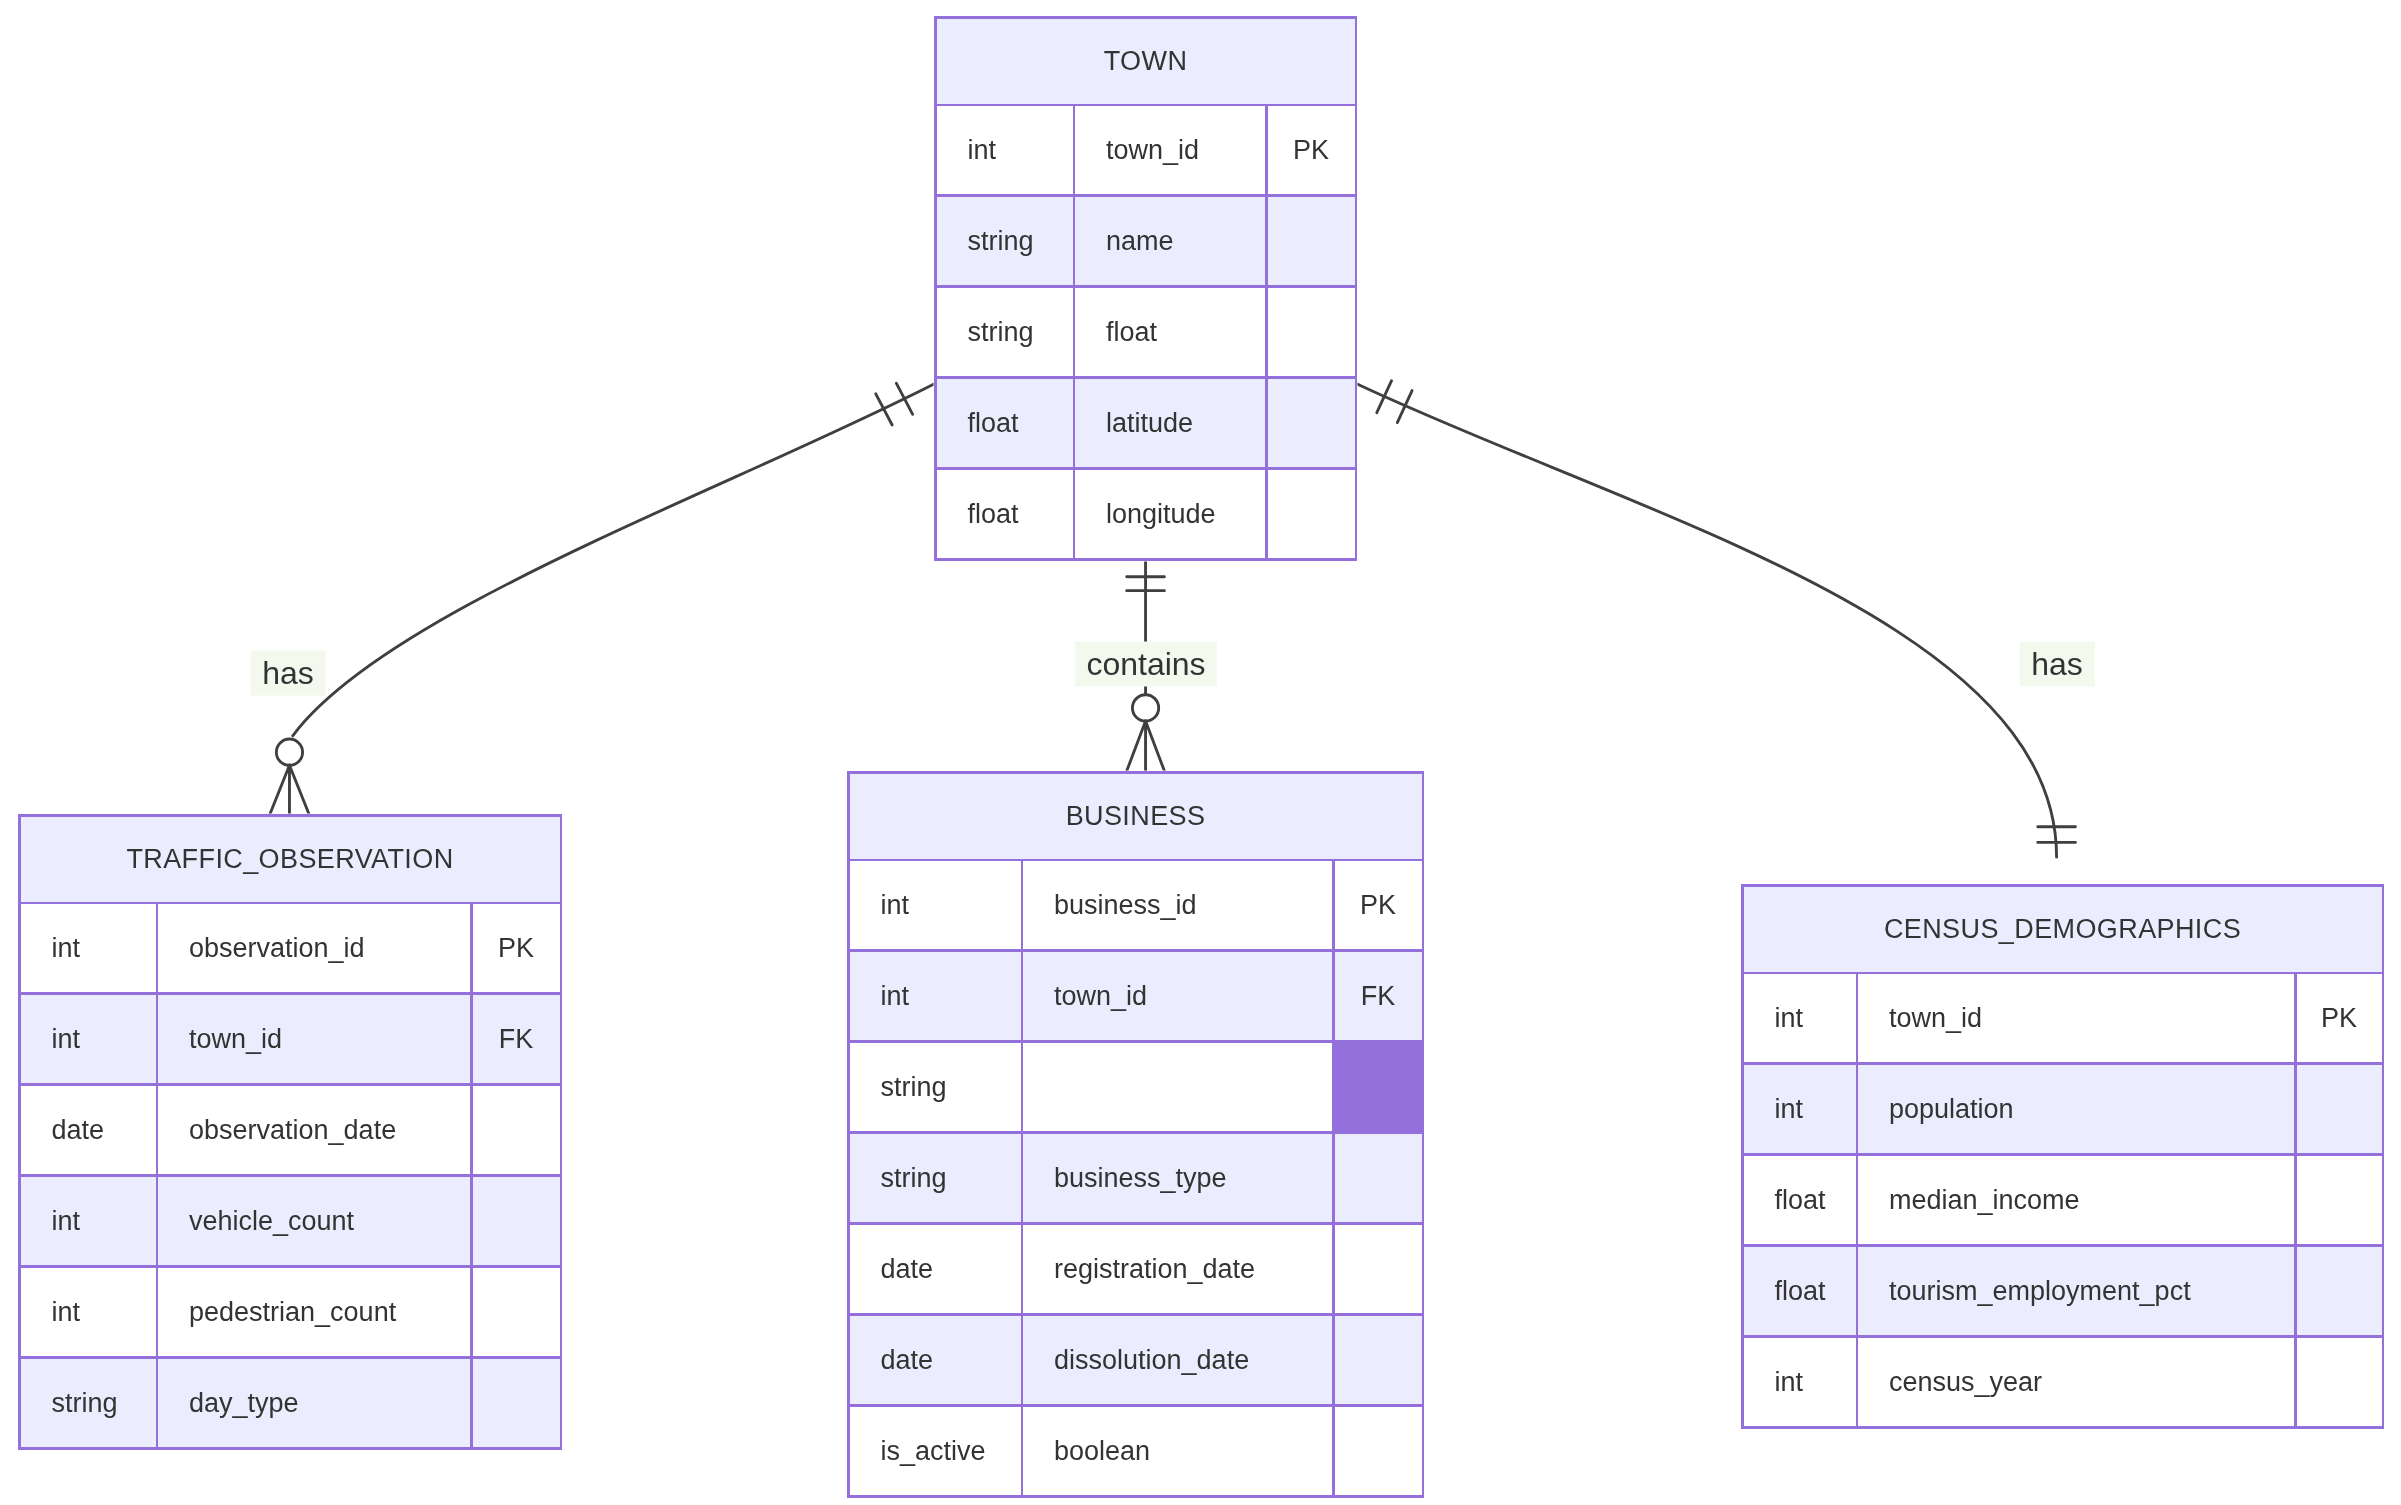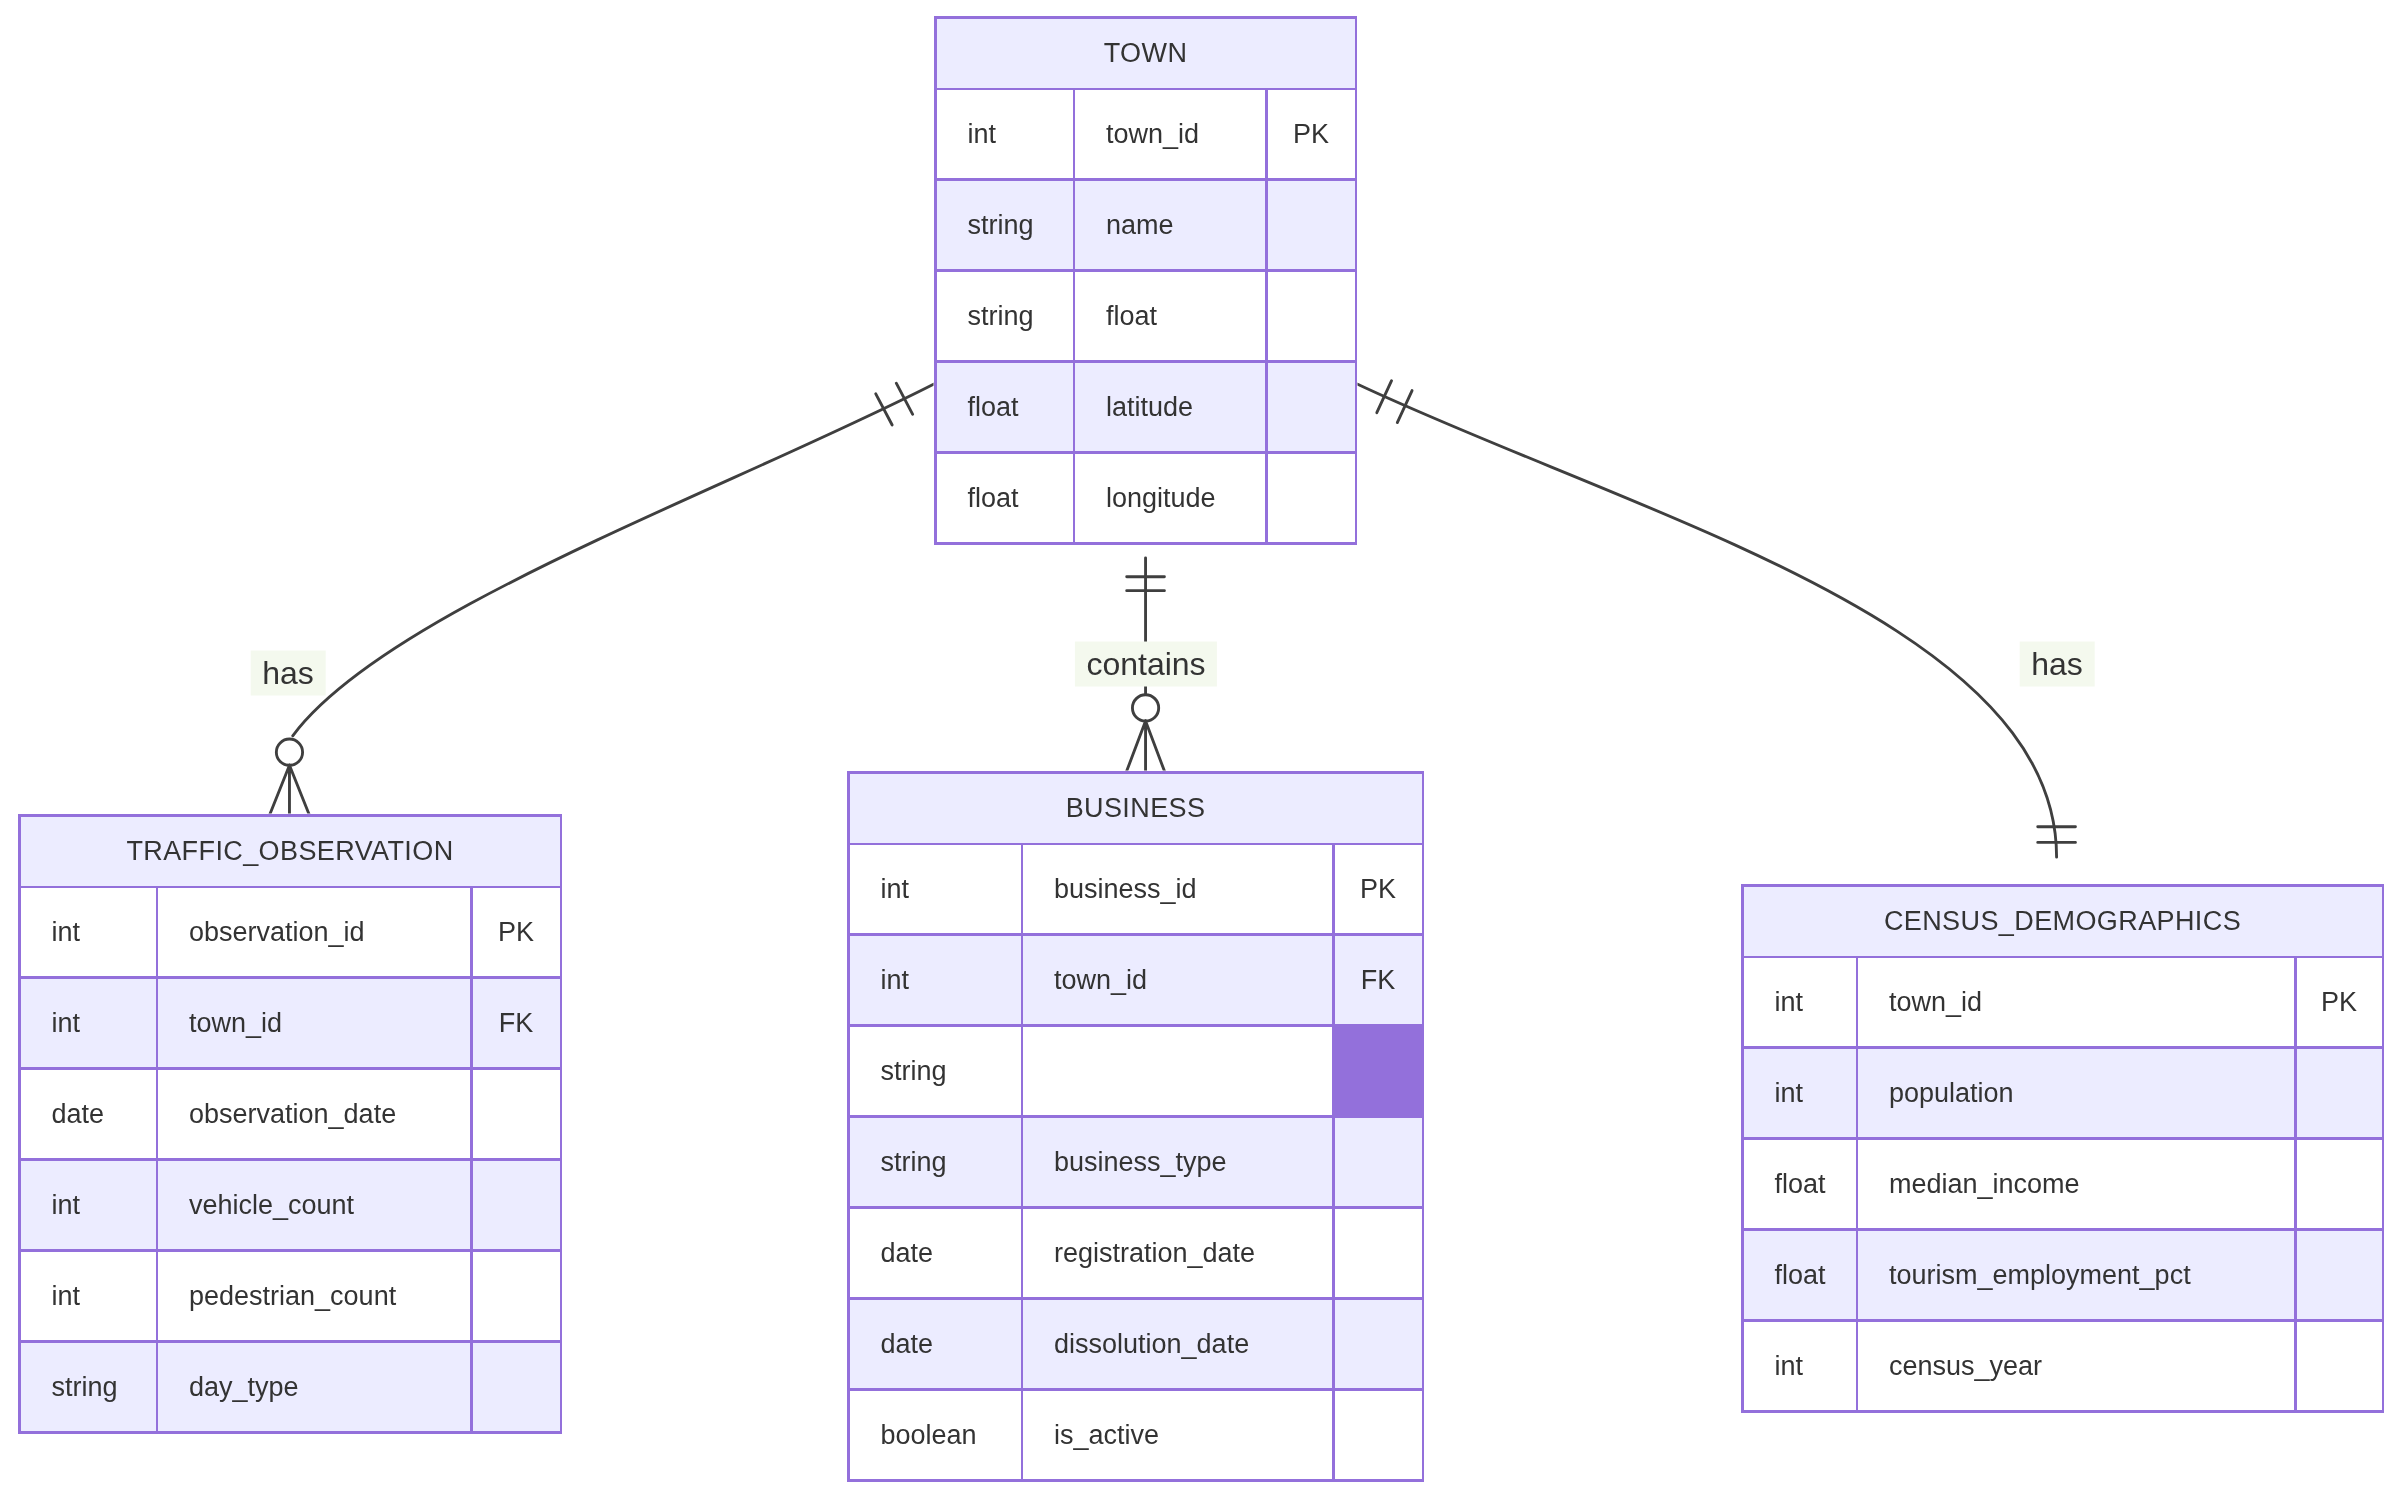--- a/index.html
+++ b/index.html
@@ -18,21 +18,21 @@
     box-sizing:border-box;
     background:#9370DB;
     padding:2.5px;
     display:flex;
     flex-direction:column;
     gap:2.5px;
     box-shadow:0 0 0 0.8px rgba(255,255,255,0.6);
   }
   .entity-header{
     background:#ECECFF;
-    height:69px;
+    height:85px;
     display:flex;
     align-items:center;
     justify-content:center;
     font-size:27px;
     letter-spacing:0.4px;
   }
   .entity-rows{display:flex;flex-direction:column;gap:3px;}
   .entity-row{display:grid;grid-template-columns:var(--c1) var(--c2) 1fr;gap:2.5px;}
   .cell{
     background:#ffffff;
@@ -186,22 +186,22 @@
           <div class="cell c-type">date</div>
           <div class="cell c-attr">registration_date</div>
           <div class="cell c-key"></div>
         </div>
         <div class="entity-row alt">
           <div class="cell c-type">date</div>
           <div class="cell c-attr">dissolution_date</div>
           <div class="cell c-key"></div>
         </div>
         <div class="entity-row">
+          <div class="cell c-attr">is_active</div>
           <div class="cell c-type">boolean</div>
-          <div class="cell c-attr">is_active</div>
           <div class="cell c-key"></div>
         </div>
       </div>
   </div>
 
   <div class="entity e-census">
     <div class="entity-header">CENSUS_DEMOGRAPHICS</div>
     <div class="entity-rows">
         <div class="entity-row">
           <div class="cell c-type">int</div>

